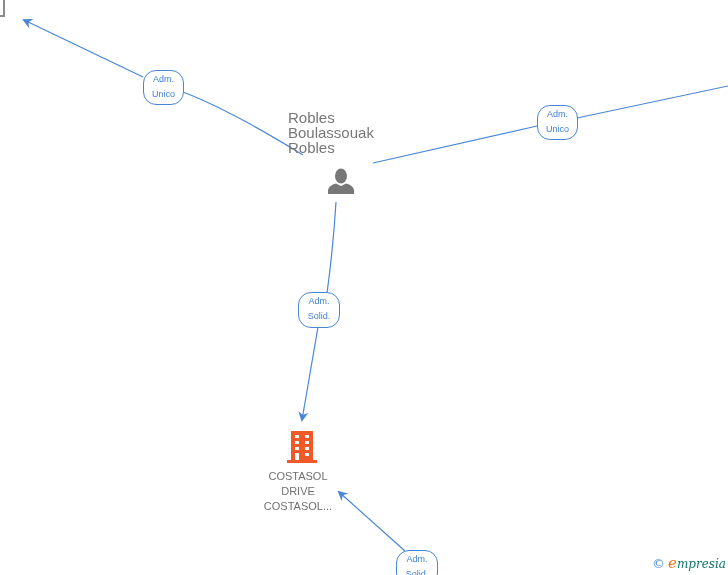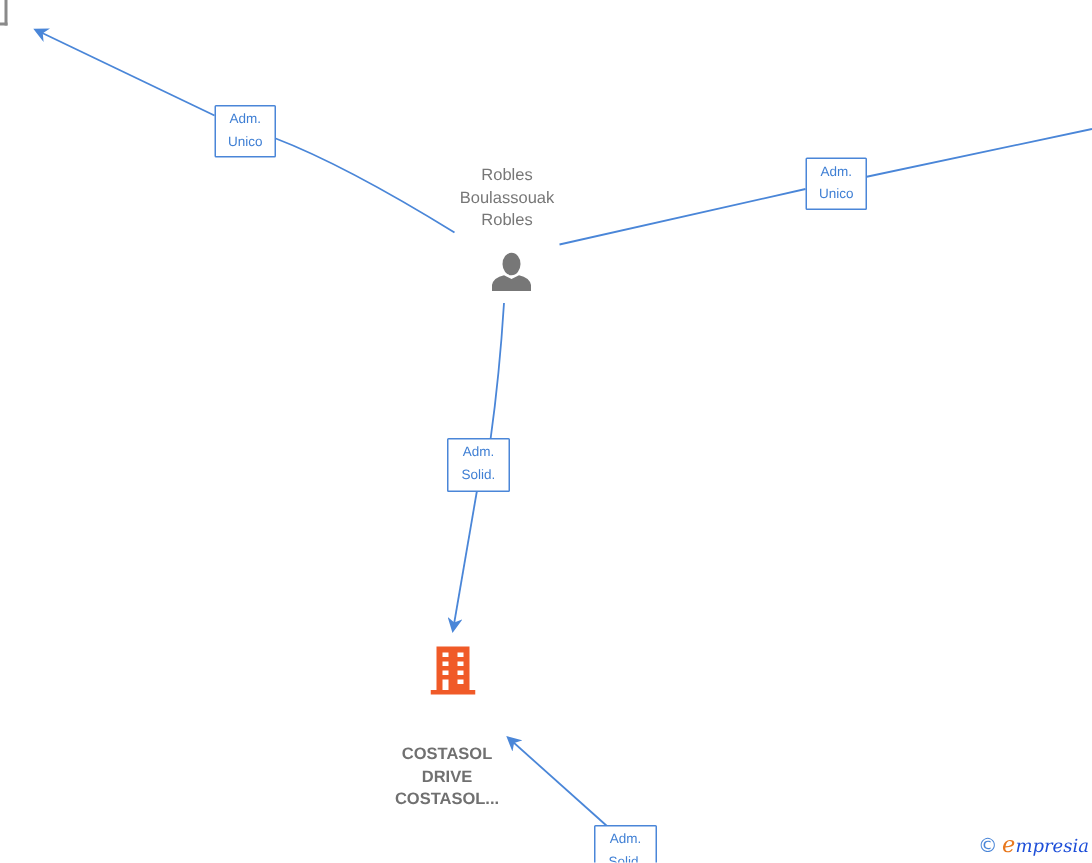--- a/index.html
+++ b/index.html
@@ -6,58 +6,57 @@
     body {
       width: 728px; height: 575px; position: relative; overflow: hidden;
       background: #ffffff;
       font-family: "Liberation Sans", sans-serif;
     }
     svg.edges { position: absolute; left: 0; top: 0; }
     .edge-label {
       position: absolute;
       background: #ffffff;
       border: 1px solid #4a86d8;
-      border-radius: 1px;
+      border-radius: 13px;
       color: #3f7fd4;
       font-size: 9px;
       line-height: 15px;
       text-align: center;
       padding: 1px 4px;
       box-sizing: border-box;
       cursor: pointer;
     }
     .node-label {
       position: absolute;
       color: #777777;
-      font-size: 11px;
+      font-size: 15px;
       line-height: 15px;
-      text-align: center;
+      text-align: left;
     }
     .company-label {
       position: absolute;
       color: #707070;
       font-size: 11px;
-      font-weight: bold;
+      font-weight: normal;
       line-height: 15px;
       text-align: center;
-      margin-top: 27px;
     }
     .icon { position: absolute; cursor: pointer; }
     .fragment {
       position: absolute; left: 0; top: 0; width: 6px; height: 17px;
       border-right: 2px solid #8a8a8a; border-bottom: 2px solid #8a8a8a;
       box-sizing: border-box; width: 5px;
     }
     .watermark {
       position: absolute; right: 2px; bottom: 3px;
       font-size: 13px; color: #4a86d8;
     }
     .watermark .c { font-family: "DejaVu Sans", sans-serif; font-size: 13px; margin-right: 3px; }
     .watermark .e { color: #e8781e; font-family: "DejaVu Serif", serif; font-style: italic; font-size: 15px; }
-    .watermark .rest { font-family: "DejaVu Serif", serif; font-style: italic; color: #1d4ed8; font-size: 12px; }
+    .watermark .rest { font-family: "DejaVu Serif", serif; font-style: italic; color: #0f766e; font-size: 12px; }
   </style>
 </head>
 <body>
 
 <div class="fragment"></div>
 
 <svg class="edges" width="728" height="575">
   <defs>
     <marker id="arrow" markerWidth="10" markerHeight="10" refX="8" refY="5" orient="auto" markerUnits="userSpaceOnUse">
       <path d="M0,0 L10,5 L0,10 L3,5 Z" fill="#4a86d8"></path>

